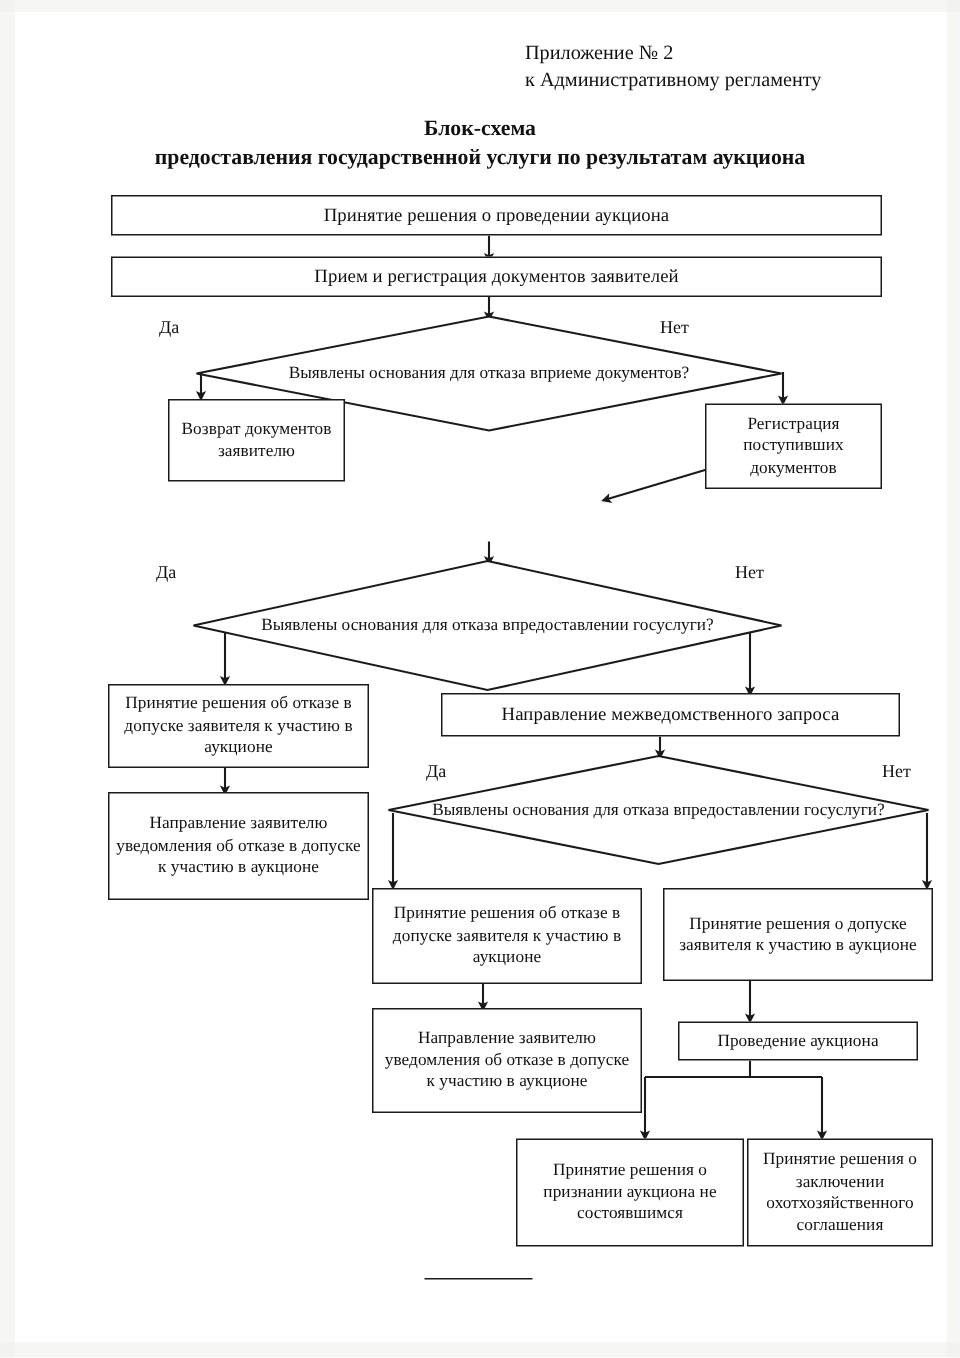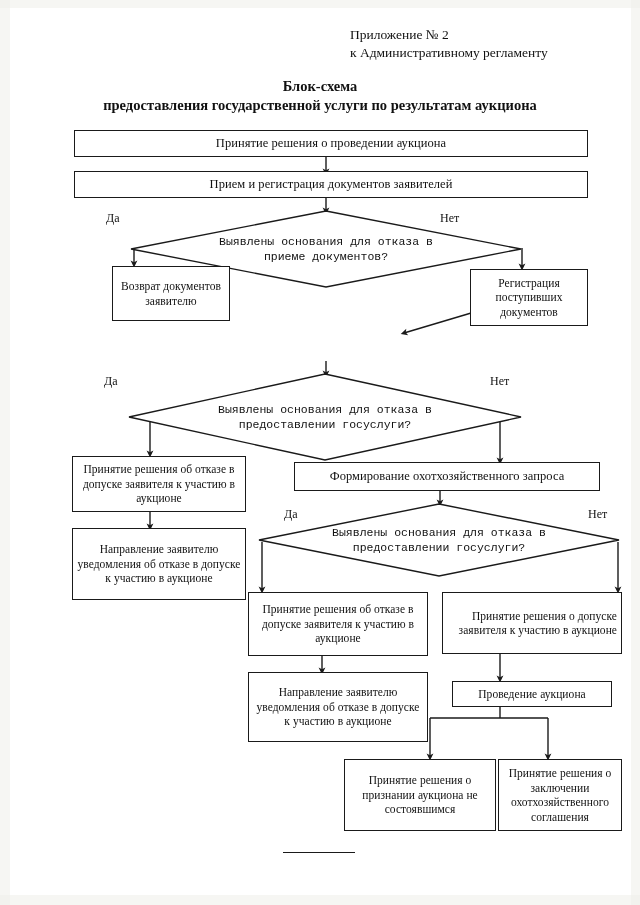--- a/index.html
+++ b/index.html
@@ -65,28 +65,27 @@
   
   .diamond{
     position:absolute;
   }
   .diamond svg{position:absolute;left:0;top:0;overflow:visible;}
   .diamond .dtext{
     position:absolute;
     left:0;top:0;
     width:100%;height:100%;
     display:flex;
-    flex-direction:column;
+    flex-direction:row;
     align-items:center;
     justify-content:center;
     text-align:center;
     font-size:11.5px;
     line-height:15px;
     pointer-events:none;
-    font-family:Liberation Mono, monospace;
   }
   .diamond .dtext span{display:block;}
 
   
   .branch-label{
     position:absolute;
     font-size:12px;
     line-height:13px;
   }
 
@@ -194,40 +193,40 @@
       <polygon points="197,1 393,44 197,87 1,44" fill="#fff" stroke="#1a1a1a" stroke-width="1.4"></polygon>
     </svg>
     <div class="dtext">
       <span>Выявлены основания для отказа в</span>
       <span>предоставлении госуслуги?</span>
     </div>
   </div>
 
   <div class="node" style="left:72px;top:456px;width:174px;height:56px;">Принятие решения об отказе в допуске заявителя к участию в аукционе</div>
 
-  <div class="node wide" style="left:294px;top:462px;width:306px;height:29px;">Формирование охотхозяйственного запроса</div>
+  <div class="node wide" style="left:294px;top:462px;width:306px;height:29px;">Направление межведомственного запроса</div>
 
   <div class="node" style="left:72px;top:528px;width:174px;height:72px;">Направление заявителю уведомления об отказе в допуске к участию в аукционе</div>
 
   <div class="branch-label" style="left:284px;top:508px;">Да</div>
   <div class="branch-label" style="left:588px;top:508px;">Нет</div>
 
   <div class="diamond" style="left:258px;top:503px;width:362px;height:74px;">
     <svg width="362" height="74" viewBox="0 0 362 74" xmlns="http://www.w3.org/2000/svg">
       <polygon points="181,1 361,37 181,73 1,37" fill="#fff" stroke="#1a1a1a" stroke-width="1.4"></polygon>
     </svg>
     <div class="dtext">
       <span>Выявлены основания для отказа в</span>
       <span>предоставлении госуслуги?</span>
     </div>
   </div>
 
   <div class="node" style="left:248px;top:592px;width:180px;height:64px;">Принятие решения об отказе в допуске заявителя к участию в аукционе</div>
 
-  <div class="node" style="left:442px;top:592px;width:180px;height:62px;text-align:right;">Принятие решения о допуске заявителя к участию в аукционе</div>
+  <div class="node" style="left:442px;top:592px;width:180px;height:62px;">Принятие решения о допуске заявителя к участию в аукционе</div>
 
   <div class="node" style="left:248px;top:672px;width:180px;height:70px;">Направление заявителю уведомления об отказе в допуске к участию в аукционе</div>
 
   <div class="node" style="left:452px;top:681px;width:160px;height:26px;">Проведение аукциона</div>
 
   <div class="node" style="left:344px;top:759px;width:152px;height:72px;font-family:Liberation Serif, serif;">Принятие решения о признании аукциона не состоявшимся</div>
 
   <div class="node" style="left:498px;top:759px;width:124px;height:72px;">Принятие решения о заключении охотхозяйственного соглашения</div>
 
   <div id="footer-rule"></div>

